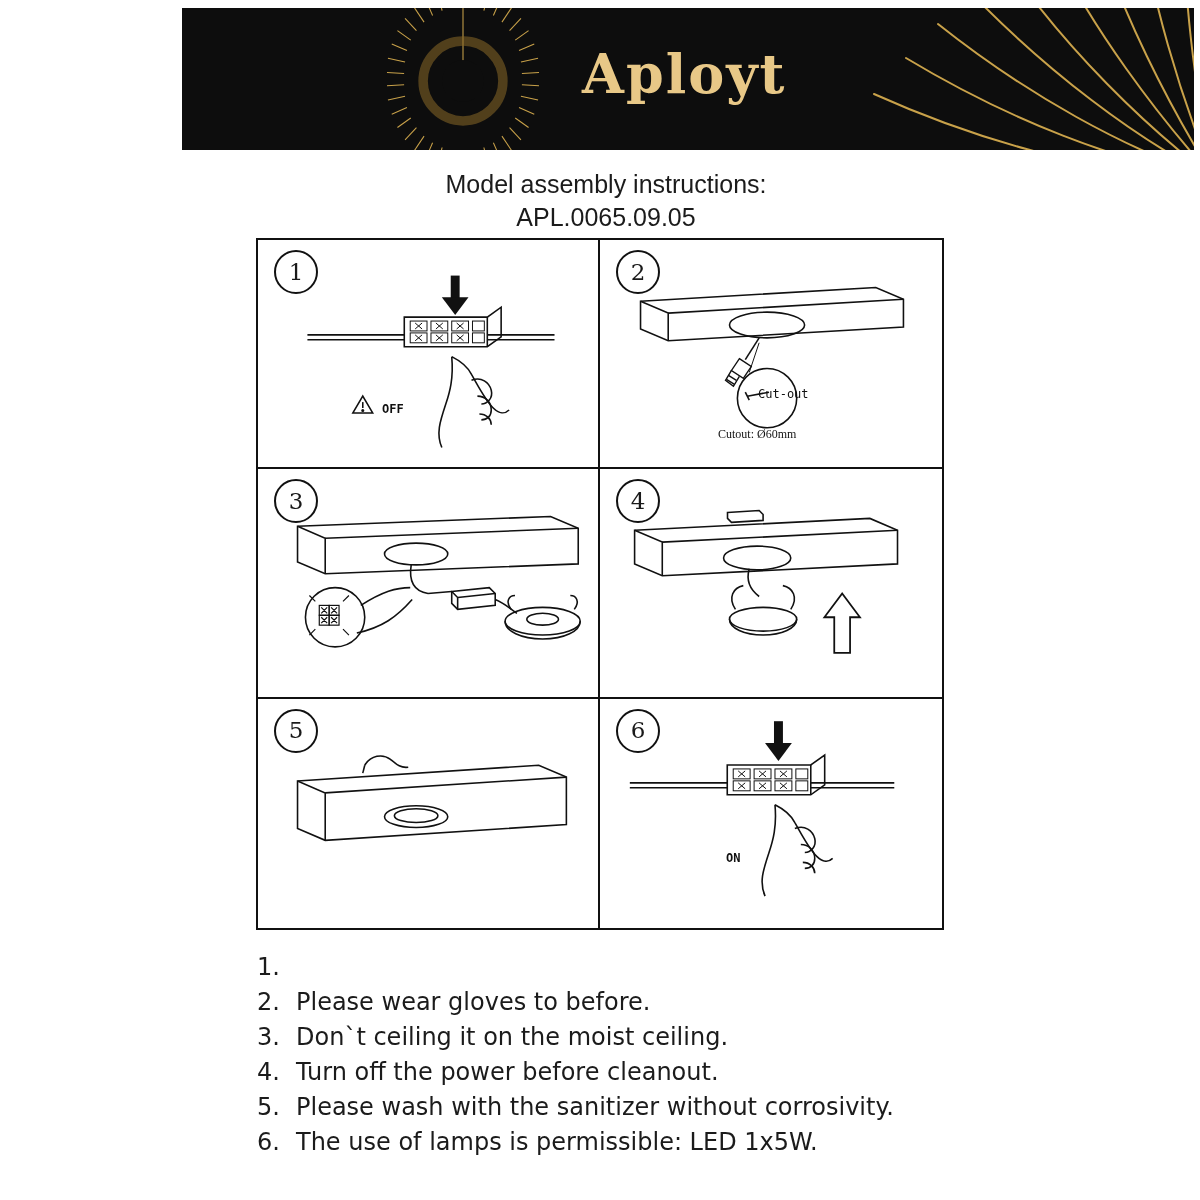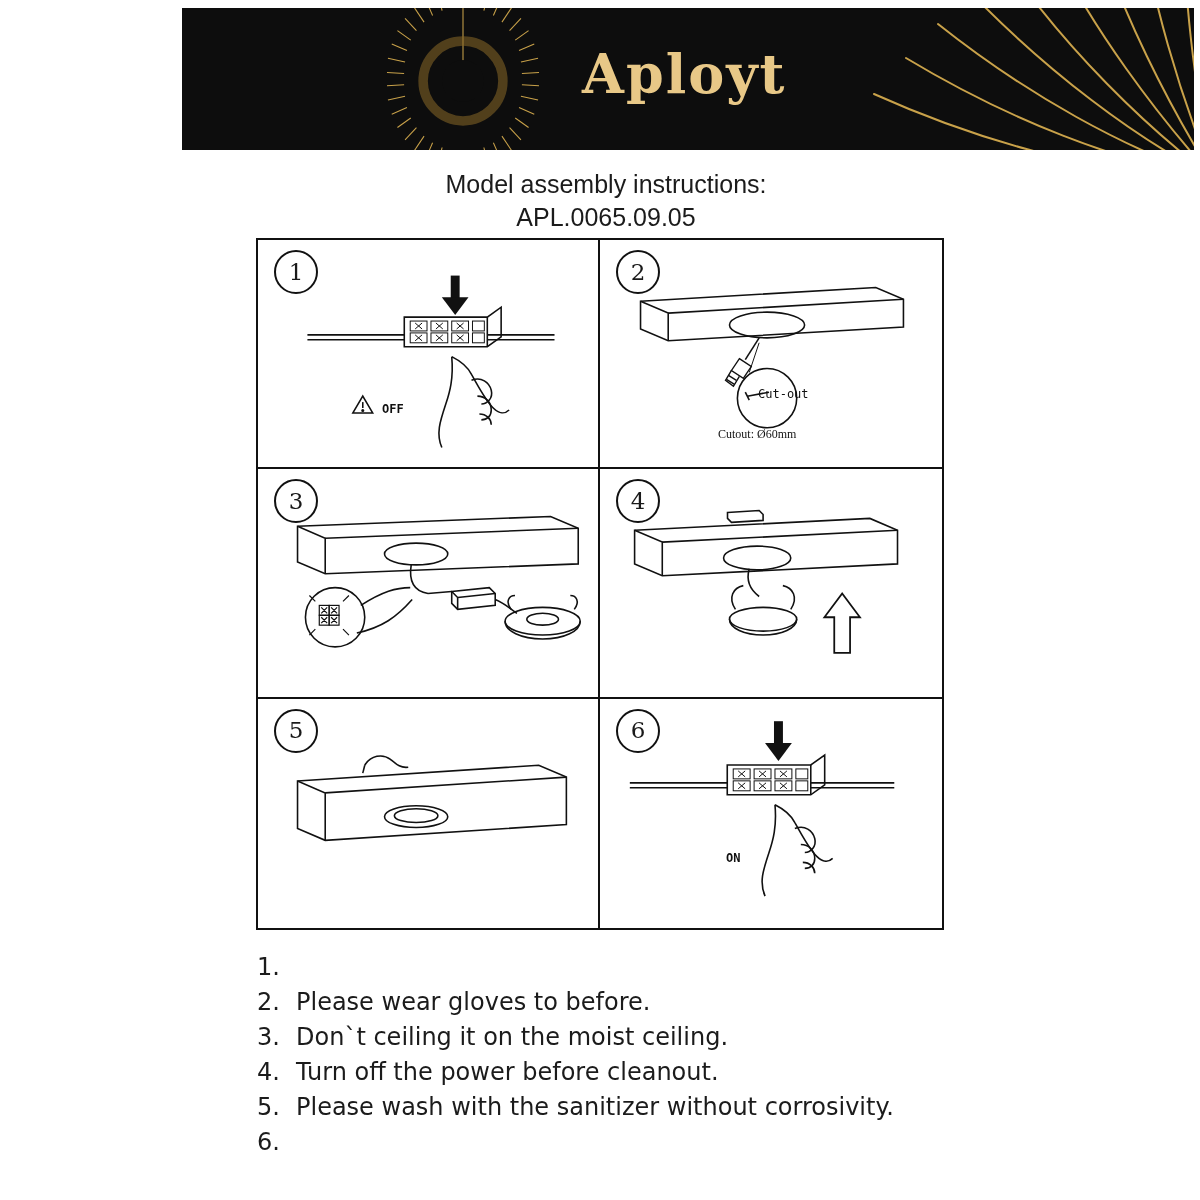--- a/index.html
+++ b/index.html
@@ -452,14 +452,15 @@
   <div class="note-row">
     <span class="note-idx">4.</span>
     <span>Turn off the power before cleanout.</span>
   </div>
   <div class="note-row">
     <span class="note-idx">5.</span>
     <span>Please wash with the sanitizer without corrosivity.</span>
   </div>
   <div class="note-row">
     <span class="note-idx">6.</span>
+    <span>The use of lamps is permissible: LED 1x5W.</span>
   </div>
 </div>
 
 </body></html>

